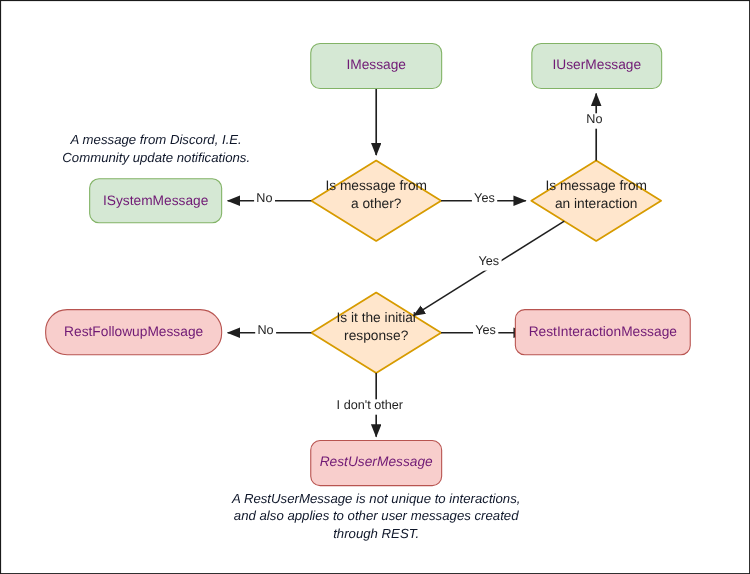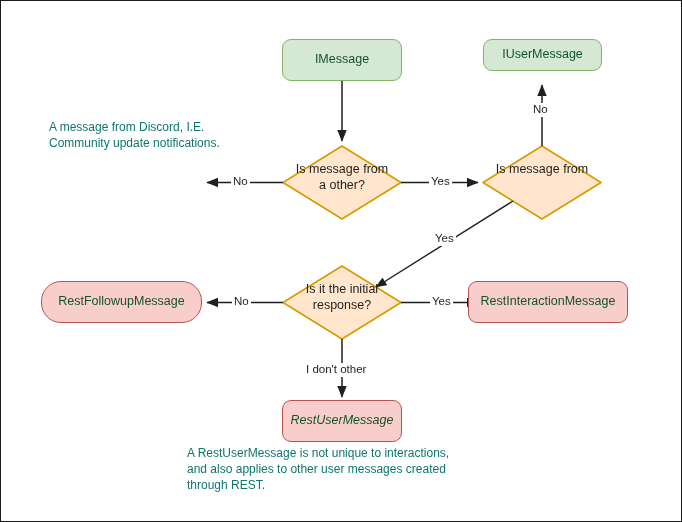--- a/index.html
+++ b/index.html
@@ -28,21 +28,21 @@
   }
   .node {
     position: absolute;
     box-sizing: border-box;
     display: flex;
     align-items: center;
     justify-content: center;
     text-align: left;
     font-size: 12.5px;
     line-height: 1.25;
-    color: #14532d;
+    color: #701a75;
     border-radius: 9px;
     border-width: 1.4px;
     border-style: solid;
   }
   .node-green {
     background: #d5e8d4;
     border-color: #82b366;
   }
   .node-red {
     background: #f8cecc;
@@ -66,22 +66,24 @@
     background: #ffffff;
     padding: 0 2px;
     white-space: nowrap;
     line-height: 1.2;
     text-align: right;
   }
   .note {
     position: absolute;
     font-size: 12px;
     line-height: 1.35;
-    color: #0f766e;
+    color: #0f172a;
+    text-align: center;
     white-space: pre-line;
+    font-style: italic;
   }
 </style>
 </head>
 <body>
 
 <div id="canvas">
 
   <svg class="svg-layer" viewBox="0 0 682 522">
     <defs>
       <marker id="arrow" markerWidth="9" markerHeight="9" refX="7.5" refY="3.2" orient="auto" markerUnits="strokeWidth">
@@ -107,24 +109,27 @@
 
     <line x1="400" y1="301.5" x2="477" y2="301.5" stroke="#1f1f1f" stroke-width="1.5" marker-end="url(#arrow)"></line>
 
     <line x1="341" y1="338" x2="341" y2="396" stroke="#1f1f1f" stroke-width="1.5" marker-end="url(#arrow)"></line>
   </svg>
 
   <div class="node node-green" style="left:281px; top:38px; width:120px; height:42px;">
     <span>IMessage</span>
   </div>
 
-  <div class="node node-green" style="left:482px; top:38px; width:119px; height:32px;">
+  <div class="node node-green" style="left:482px; top:38px; width:119px; height:42px;">
     <span>IUserMessage</span>
   </div>
 
+  <div class="node node-green" style="left:80px; top:161px; width:121px; height:41px;">
+    <span>ISystemMessage</span>
+  </div>
 
   <div class="node node-red" style="left:40px; top:280px; width:161px; height:42px;border-radius:20px;">
     <span>RestFollowupMessage</span>
   </div>
 
   <div class="node node-red" style="left:467px; top:280px; width:160px; height:42px;">
     <span>RestInteractionMessage</span>
   </div>
 
   <div class="node node-red" style="left:281px; top:399px; width:120px; height:42px;font-style:italic;">
@@ -134,20 +139,21 @@
   <div class="diamond-label" style="left:284px; top:160px; width:114px; height:44px;">
     <div>
       <div>Is message from</div>
       <div>a other?</div>
     </div>
   </div>
 
   <div class="diamond-label" style="left:484px; top:160px; width:114px; height:44px;">
     <div>
       <div>Is message from</div>
+      <div>an interaction</div>
     </div>
   </div>
 
   <div class="diamond-label" style="left:284px; top:280px; width:114px; height:44px;">
     <div>
       <div>Is it the initial</div>
       <div>response?</div>
     </div>
   </div>
 

